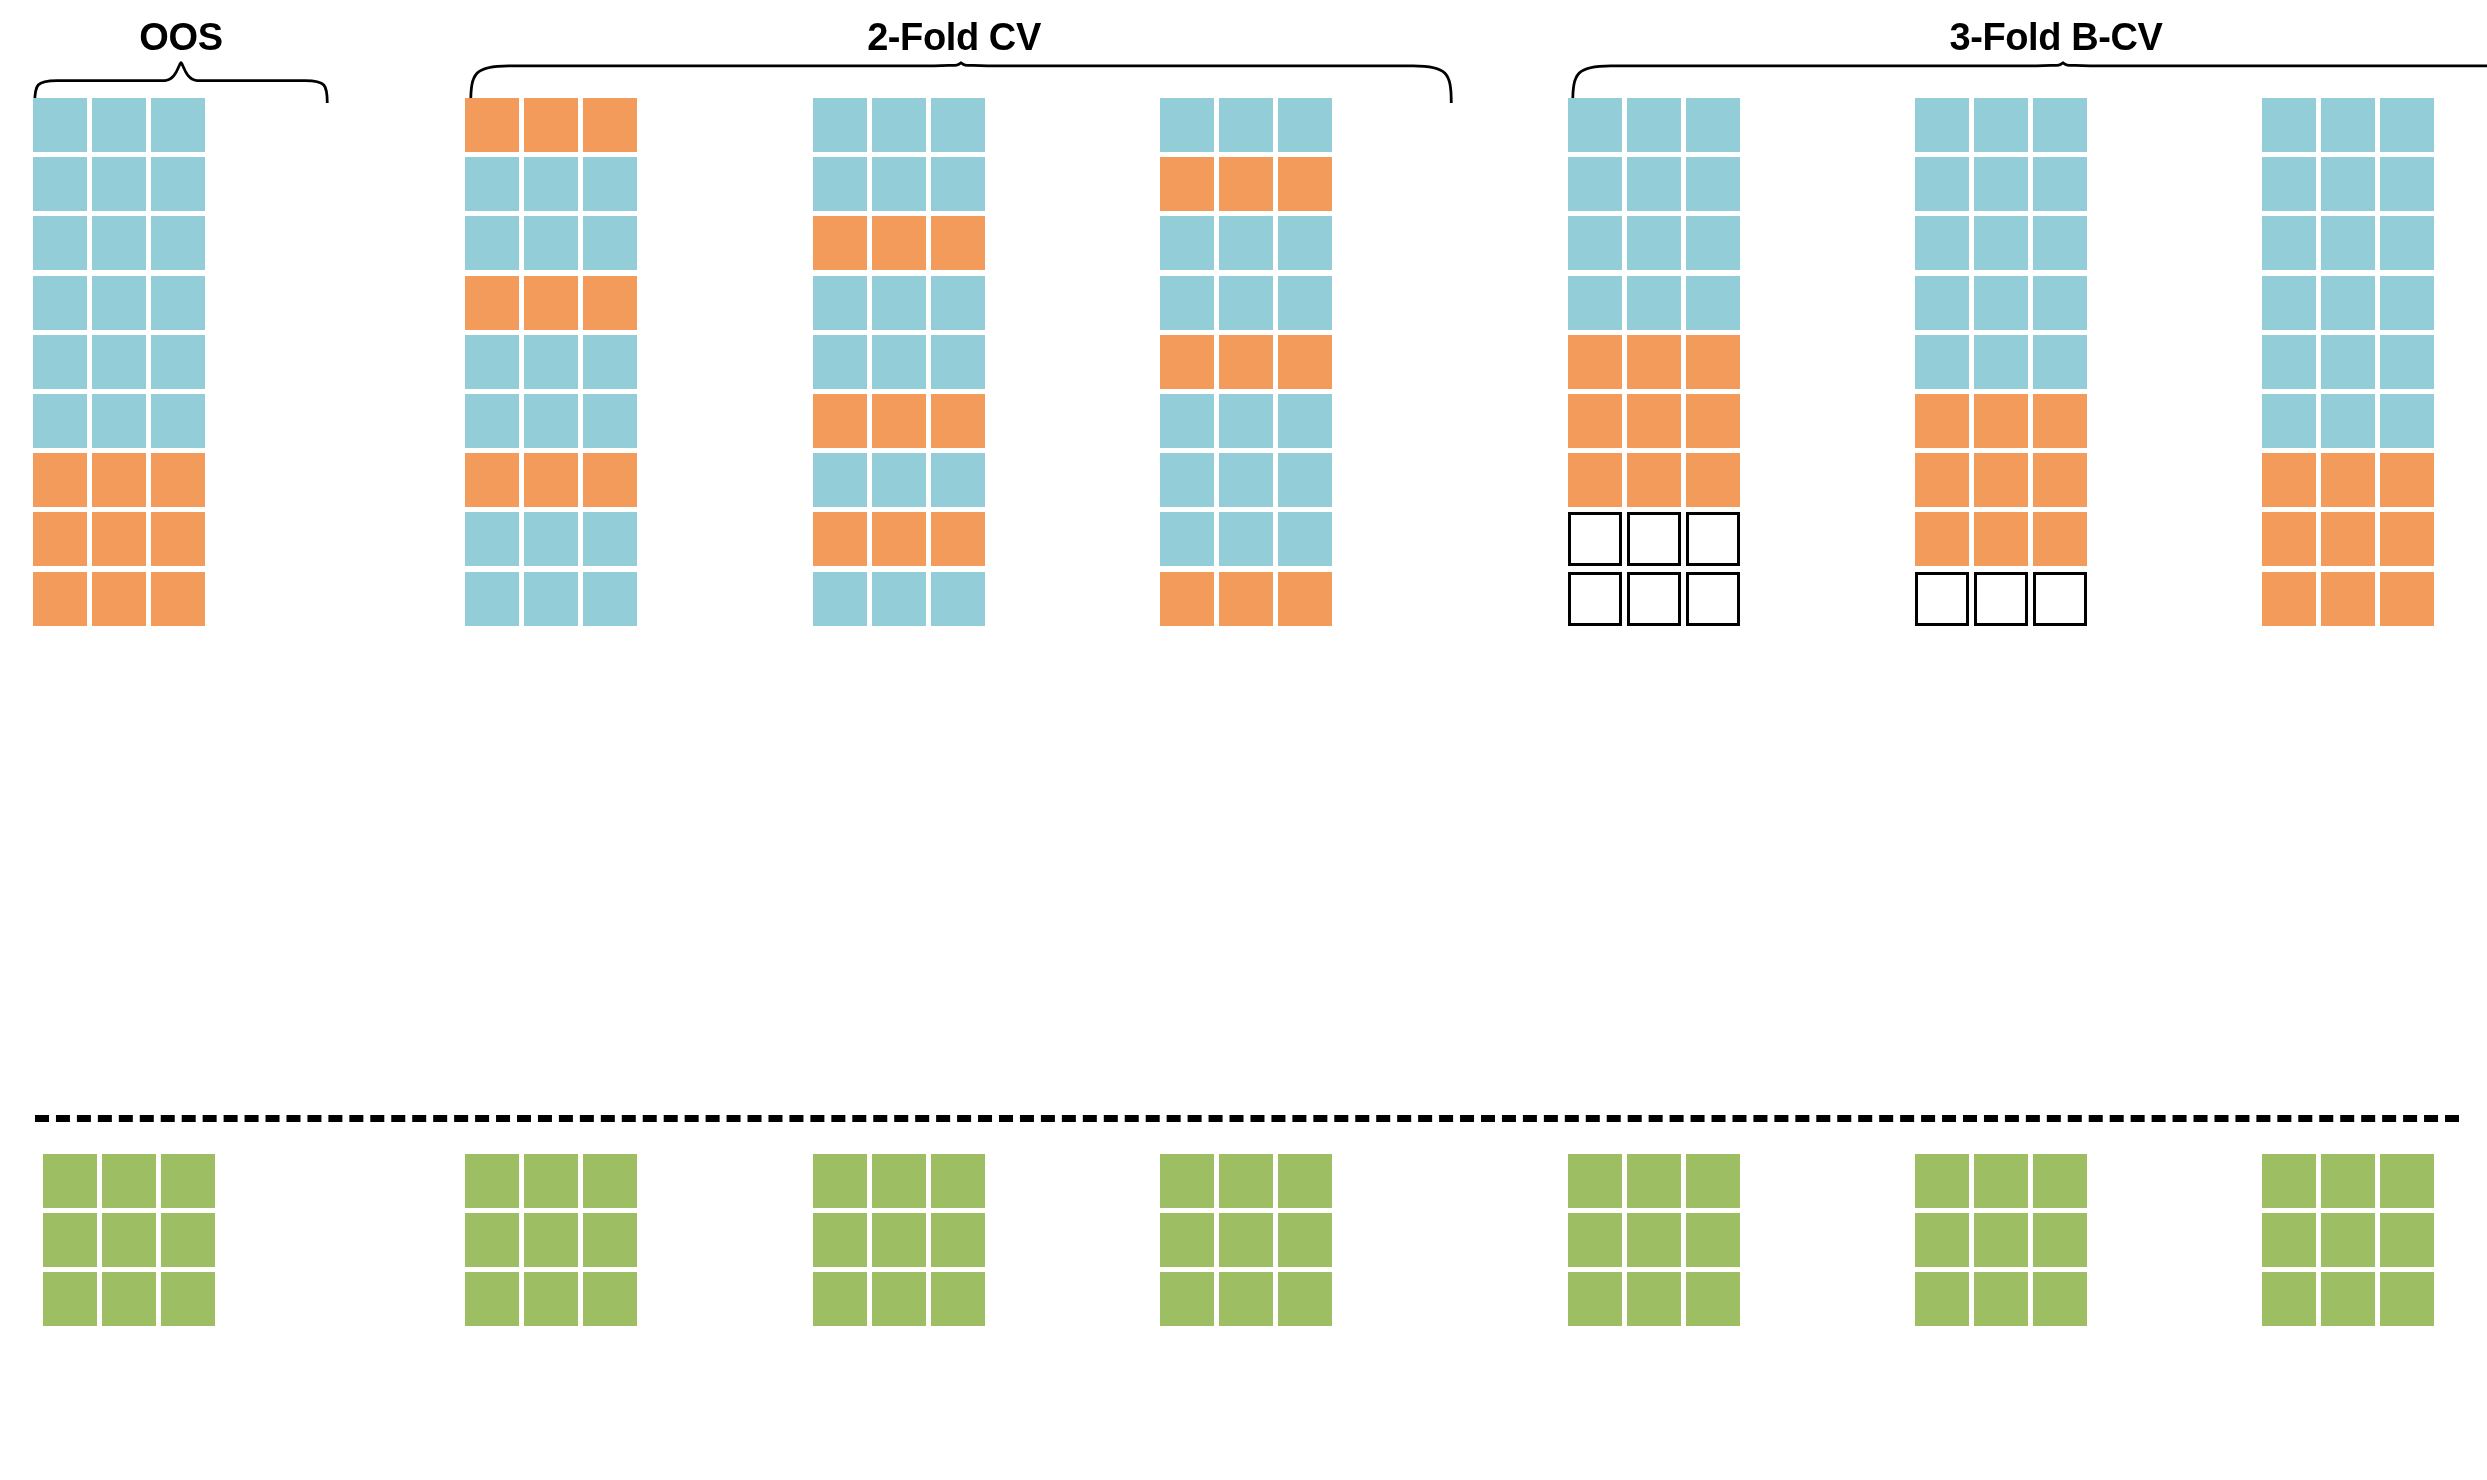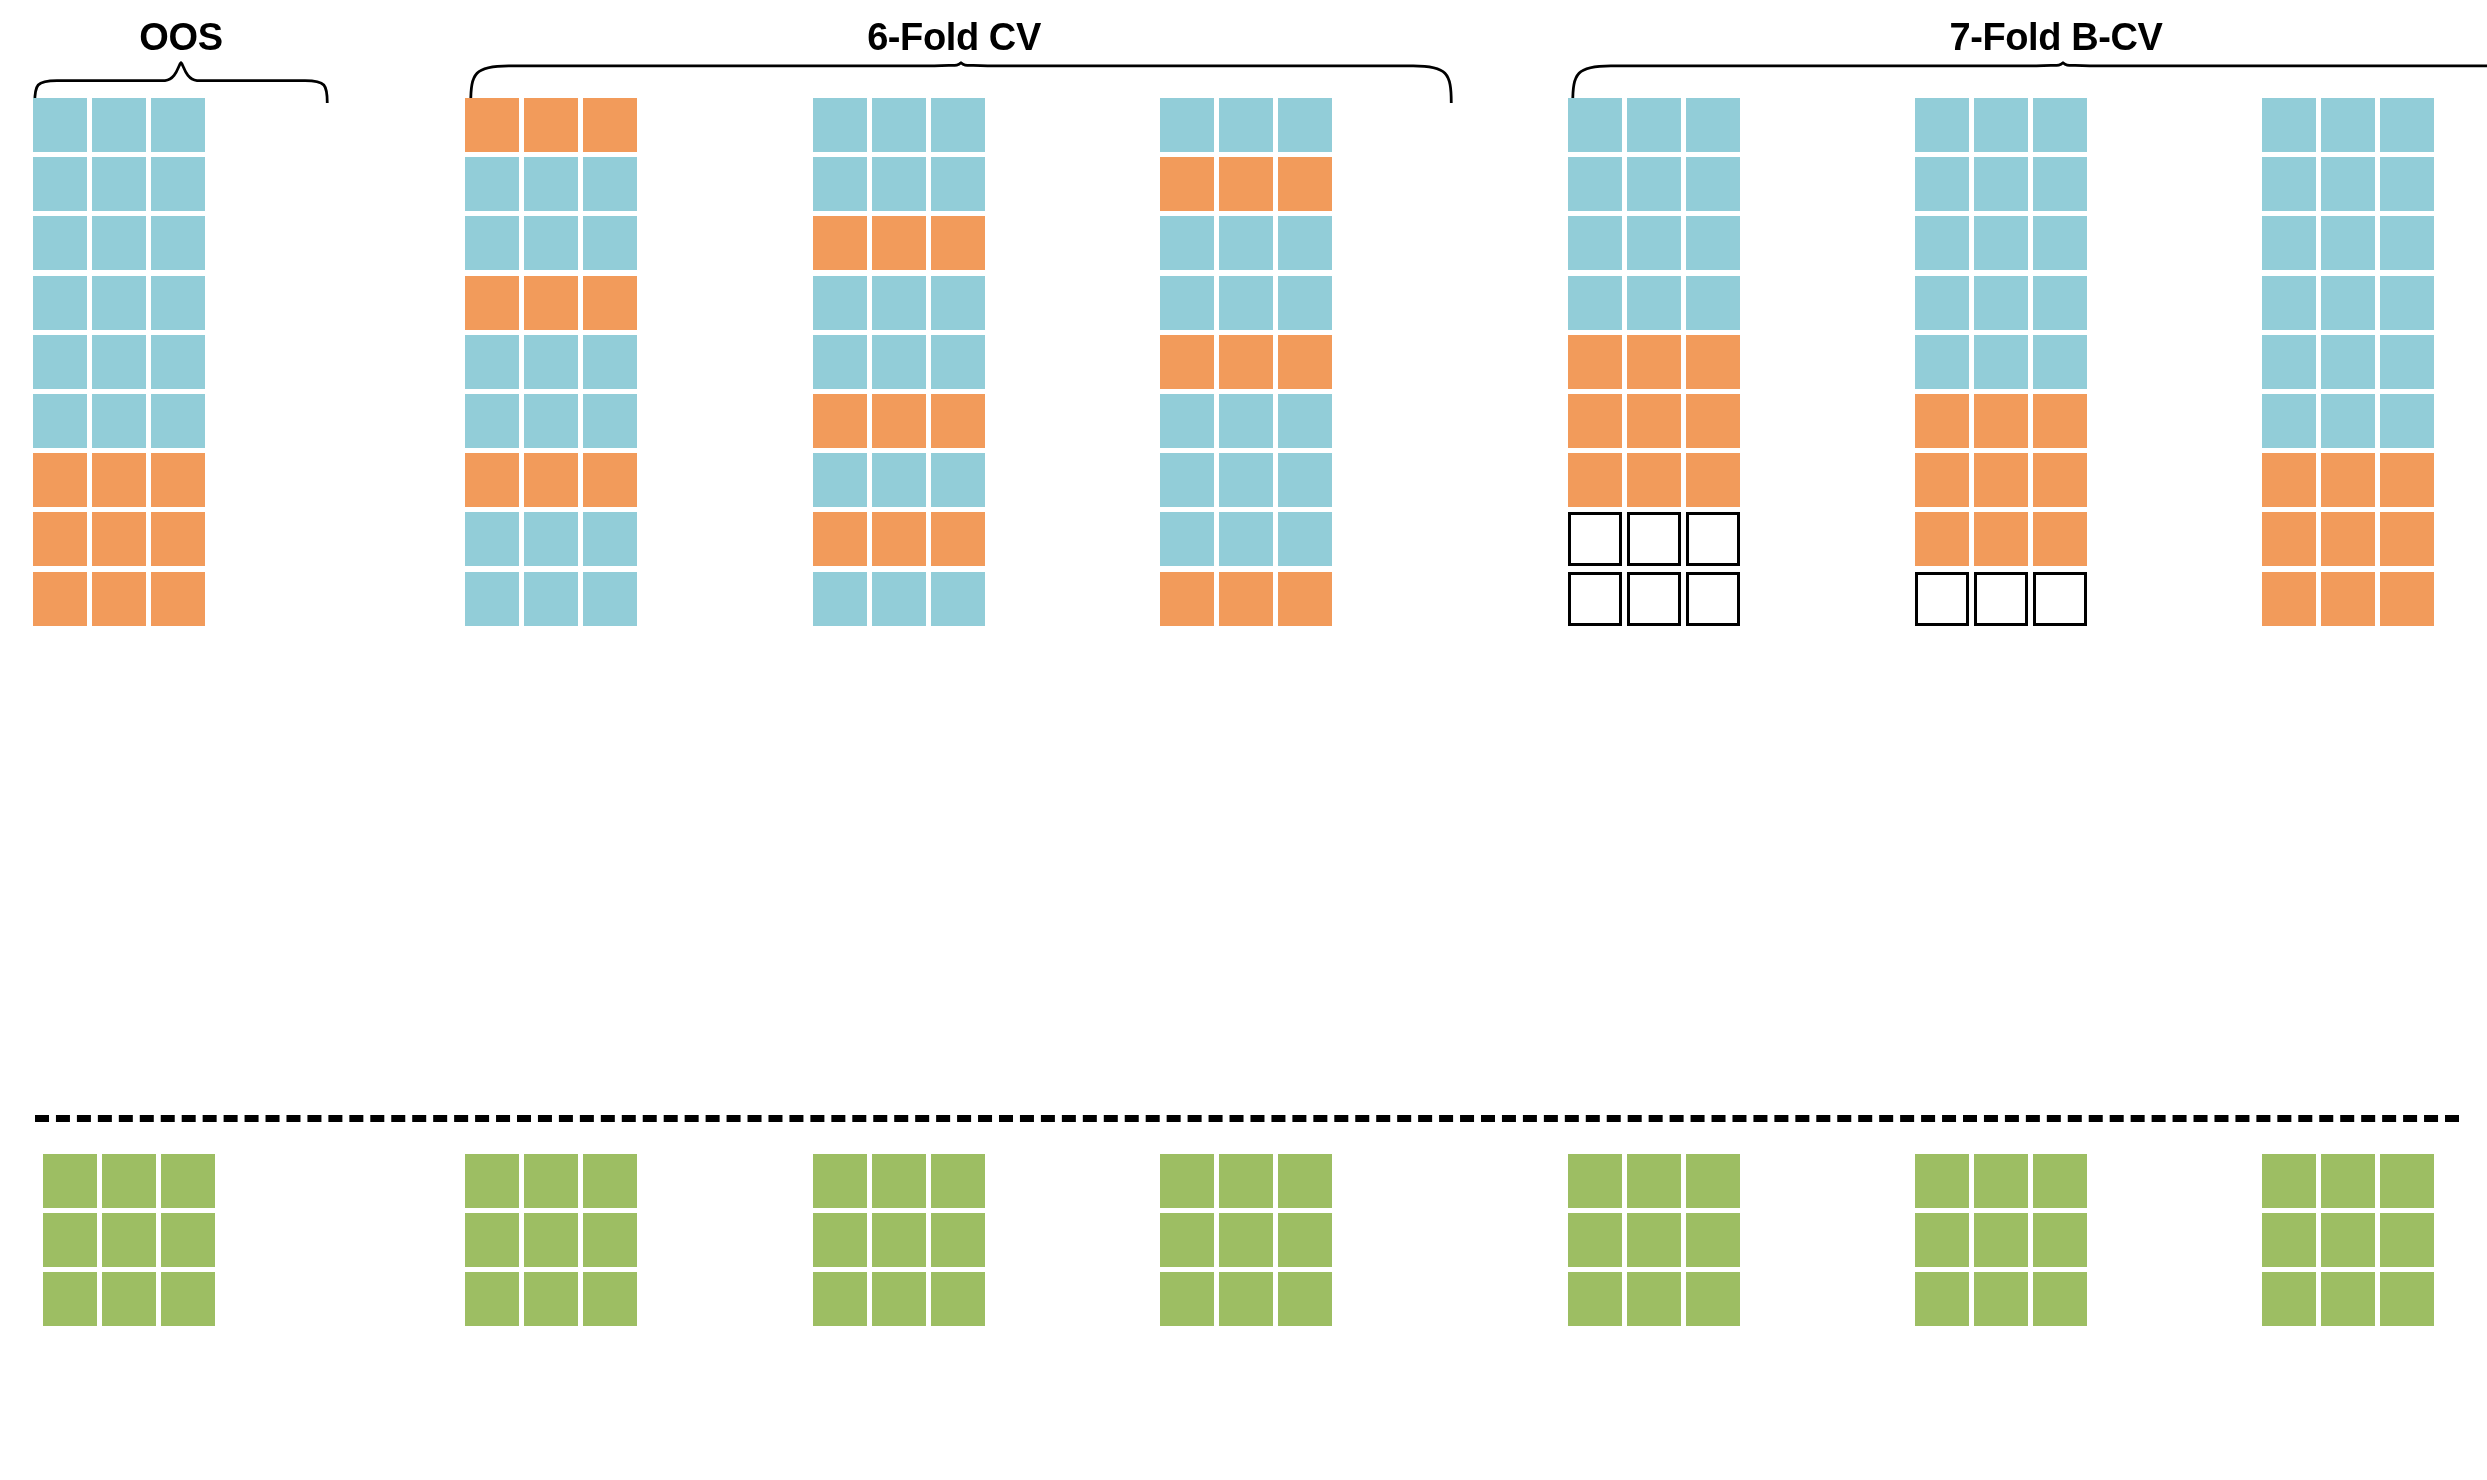--- a/index.html
+++ b/index.html
@@ -107,21 +107,21 @@
       <div class="cell green" style="background: rgb(157, 190, 99);"></div>
       <div class="cell green" style="background: rgb(157, 190, 99);"></div>
       <div class="cell green" style="background: rgb(157, 190, 99);"></div>
       <div class="cell green" style="background: rgb(157, 190, 99);"></div>
       <div class="cell green" style="background: rgb(157, 190, 99);"></div>
       <div class="cell green" style="background: rgb(157, 190, 99);"></div>
       <div class="cell green" style="background: rgb(157, 190, 99);"></div>
       <div class="cell green" style="background: rgb(157, 190, 99);"></div>
       <div class="cell green" style="background: rgb(157, 190, 99);"></div>
     </div>
-    <div class="group-label" style="font-size: 38px; color: rgb(0, 0, 0); left: 954px; top: 15.6px; transform: translateX(-50%);">6-Fold CV</div>
+    <div class="group-label" style="font-size: 38px; color: rgb(0, 0, 0); left: 954px; top: 15.6px; transform: translateX(-50%);">2-Fold CV</div>
     <div class="brace" style="left: 469px; top: 61px; width: 984px; height: 42px;">
       <svg viewBox="0 0 1136.2 48" preserveAspectRatio="none">
         <path d="M 2,48 C 2,14 6.800000000000001,5.5 45.900000000000006,5.5 L 537.5,5.5 C 559.6,3.799999999999997 563,6.800000000000001 568.1,2 C 573.2,6.800000000000001 576.6,3.799999999999997 598.7,5.5 L 1090.3,5.5 C 1129.4,5.5 1134.2,14 1134.2,48" fill="none" stroke="#000000" stroke-width="3.2" stroke-linecap="round" stroke-linejoin="round"></path>
       </svg>
     </div>
     <div class="block" style="left: 465px; top: 98px;">
       <div class="cell orange" style="background: rgb(242, 155, 91);"></div>
       <div class="cell orange" style="background: rgb(242, 155, 91);"></div>
       <div class="cell orange" style="background: rgb(242, 155, 91);"></div>
       <div class="cell blue" style="background: rgb(146, 205, 216);"></div>
@@ -233,21 +233,21 @@
       <div class="cell green" style="background: rgb(157, 190, 99);"></div>
       <div class="cell green" style="background: rgb(157, 190, 99);"></div>
       <div class="cell green" style="background: rgb(157, 190, 99);"></div>
       <div class="cell green" style="background: rgb(157, 190, 99);"></div>
       <div class="cell green" style="background: rgb(157, 190, 99);"></div>
       <div class="cell green" style="background: rgb(157, 190, 99);"></div>
       <div class="cell green" style="background: rgb(157, 190, 99);"></div>
       <div class="cell green" style="background: rgb(157, 190, 99);"></div>
       <div class="cell green" style="background: rgb(157, 190, 99);"></div>
     </div>
-    <div class="group-label" style="font-size: 38px; color: rgb(0, 0, 0); left: 2056px; top: 15.6px; transform: translateX(-50%);">7-Fold B-CV</div>
+    <div class="group-label" style="font-size: 38px; color: rgb(0, 0, 0); left: 2056px; top: 15.6px; transform: translateX(-50%);">3-Fold B-CV</div>
     <div class="brace" style="left: 1571px; top: 61px; width: 984px; height: 42px;">
       <svg viewBox="0 0 1136.2 48" preserveAspectRatio="none">
         <path d="M 2,48 C 2,14 6.800000000000001,5.5 45.900000000000006,5.5 L 537.5,5.5 C 559.6,3.799999999999997 563,6.800000000000001 568.1,2 C 573.2,6.800000000000001 576.6,3.799999999999997 598.7,5.5 L 1090.3,5.5 C 1129.4,5.5 1134.2,14 1134.2,48" fill="none" stroke="#000000" stroke-width="3.2" stroke-linecap="round" stroke-linejoin="round"></path>
       </svg>
     </div>
     <div class="block" style="left: 1568px; top: 98px;">
       <div class="cell blue" style="background: rgb(146, 205, 216);"></div>
       <div class="cell blue" style="background: rgb(146, 205, 216);"></div>
       <div class="cell blue" style="background: rgb(146, 205, 216);"></div>
       <div class="cell blue" style="background: rgb(146, 205, 216);"></div>

